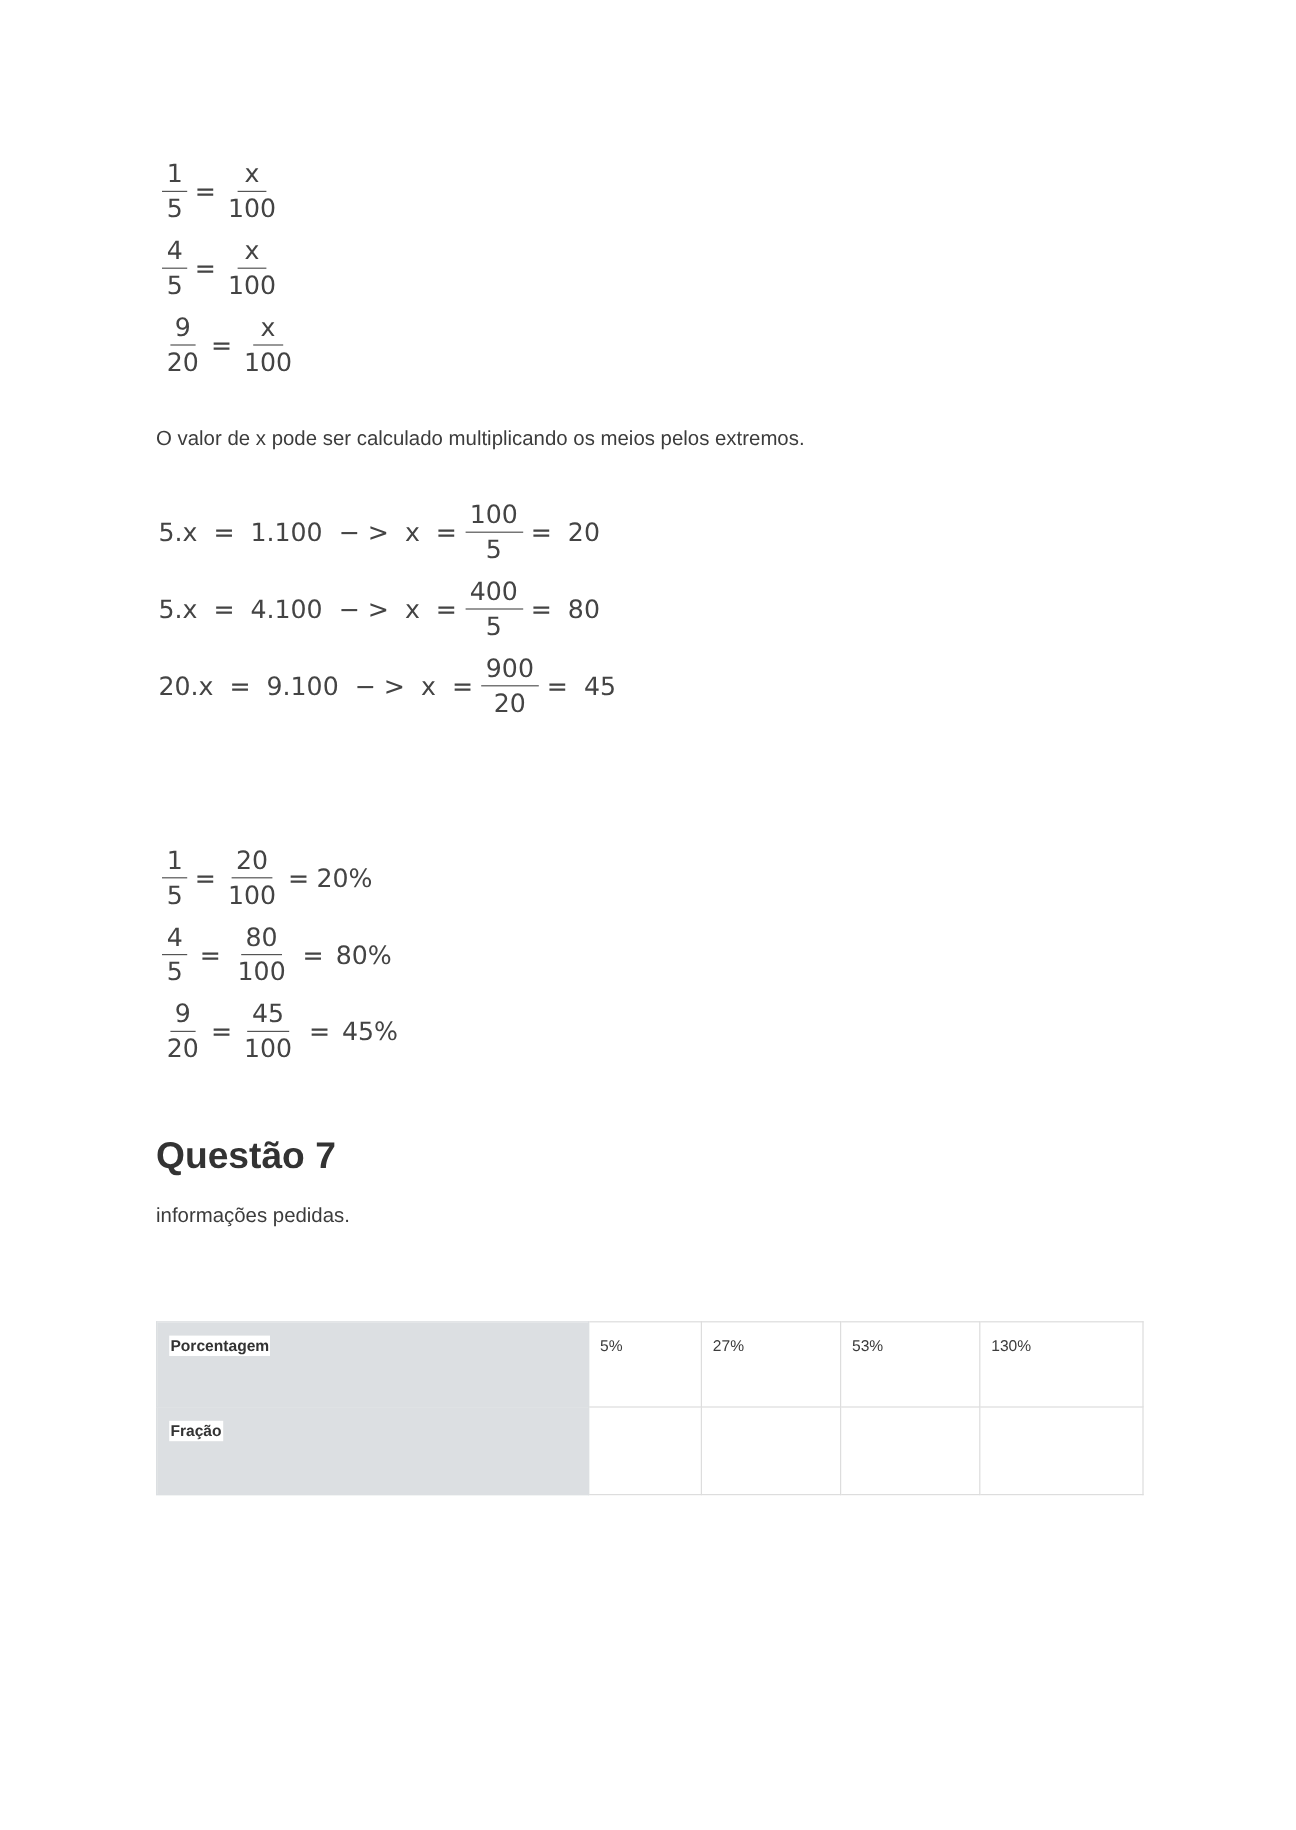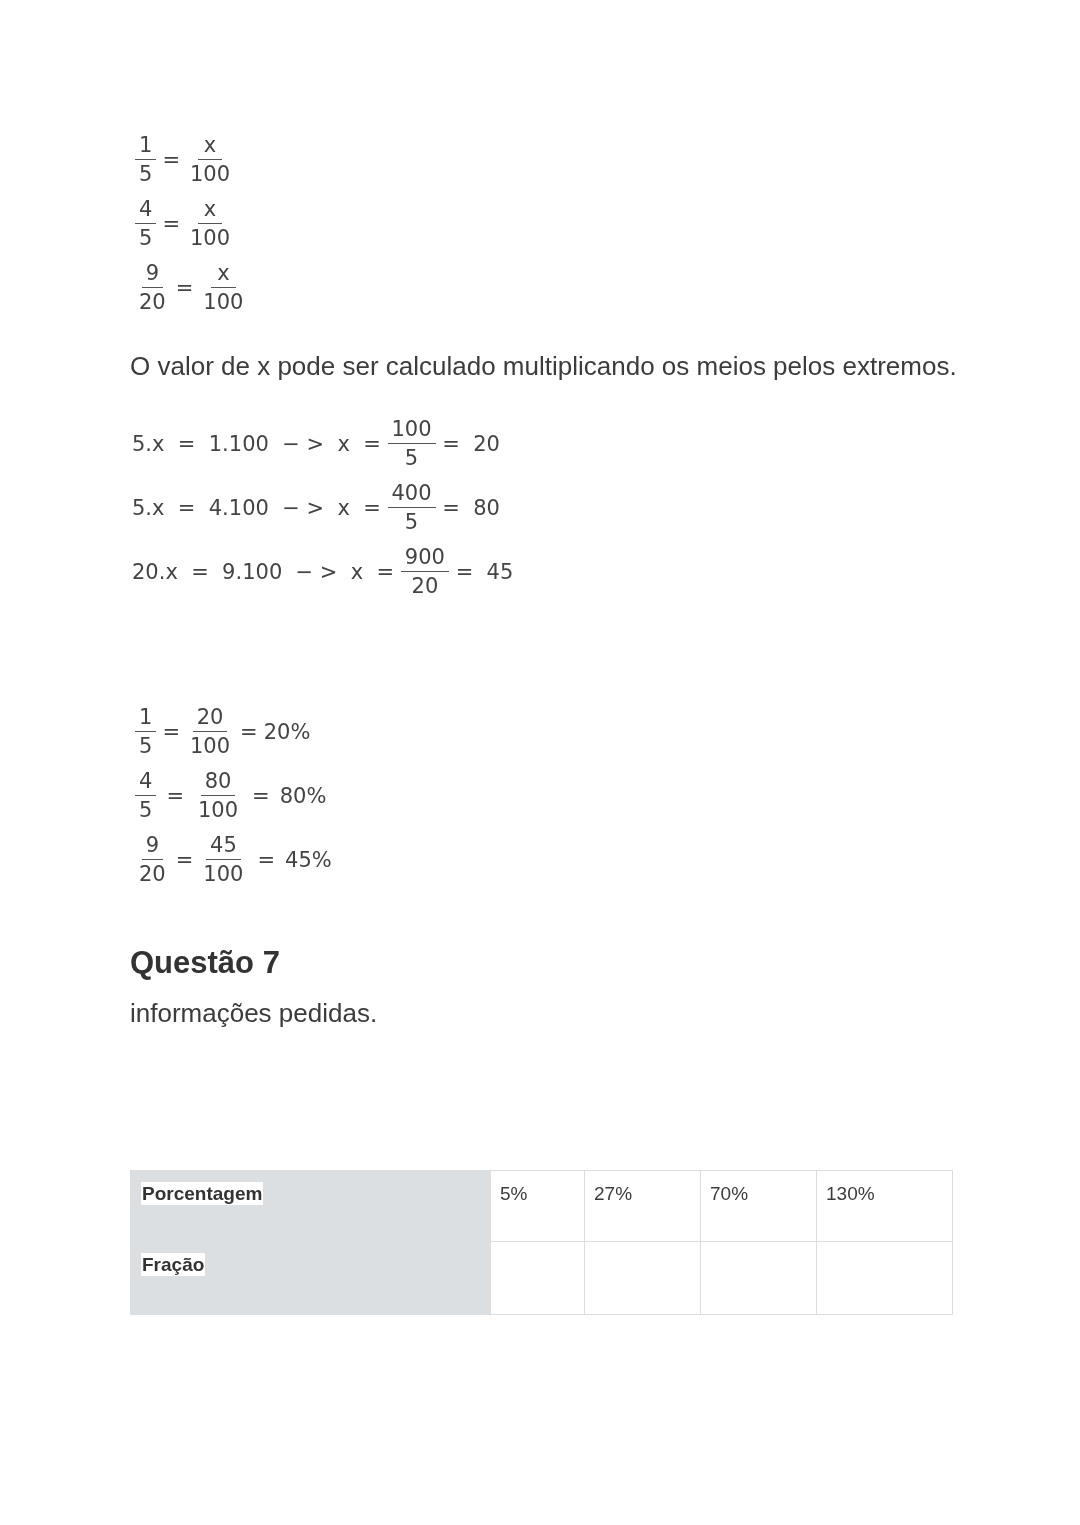--- a/index.html
+++ b/index.html
@@ -46,38 +46,38 @@
       align-items: center;
       white-space: pre;
     }
     .op {
       display: inline-block;
       padding: 0 6px;
     }
     .para {
       position: absolute;
       left: 130px;
-      font-size: 26px;
+      font-size: 17px;
       color: #3c3c3c;
       line-height: 42px;
     }
     .heading {
       position: absolute;
       left: 130px;
       top: 945px;
       font-size: 31px;
       font-weight: bold;
       color: #333333;
     }
     table.quadro {
       position: absolute;
       left: 130px;
-      top: 1170px;
+      top: 1101px;
       border-collapse: collapse;
-      font-size: 19px;
+      font-size: 13px;
       color: #3c3c3c;
     }
     table.quadro td {
       border: 1.5px solid #dddddd;
       vertical-align: top;
       padding: 12px 9px 0 9px;
       height: 58px;
     }
     table.quadro td.label {
       background: #dcdfe2;
@@ -214,21 +214,21 @@
   <div class="para" style="top:992px;">
     <div>informações pedidas.</div>
   </div>
 
   <table class="quadro">
     <tbody>
         <tr>
       <td class="label"><span>Porcentagem</span></td>
       <td class="c1">5%</td>
       <td class="c2">27%</td>
-      <td class="c3">70%</td>
+      <td class="c3">53%</td>
       <td class="c4">130%</td>
     </tr>
     <tr>
       <td class="label" style="height:60px;"><span>Fração</span></td>
       <td class="c1"></td>
       <td class="c2"></td>
       <td class="c3"></td>
       <td class="c4"></td>
     </tr>
   </tbody>

